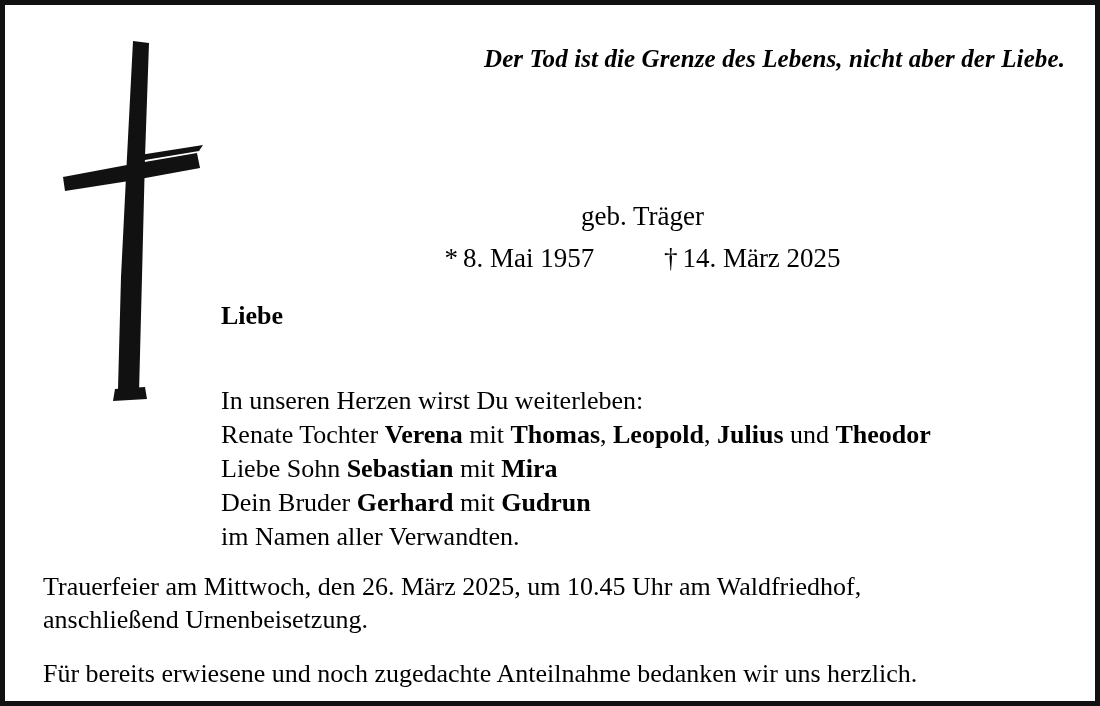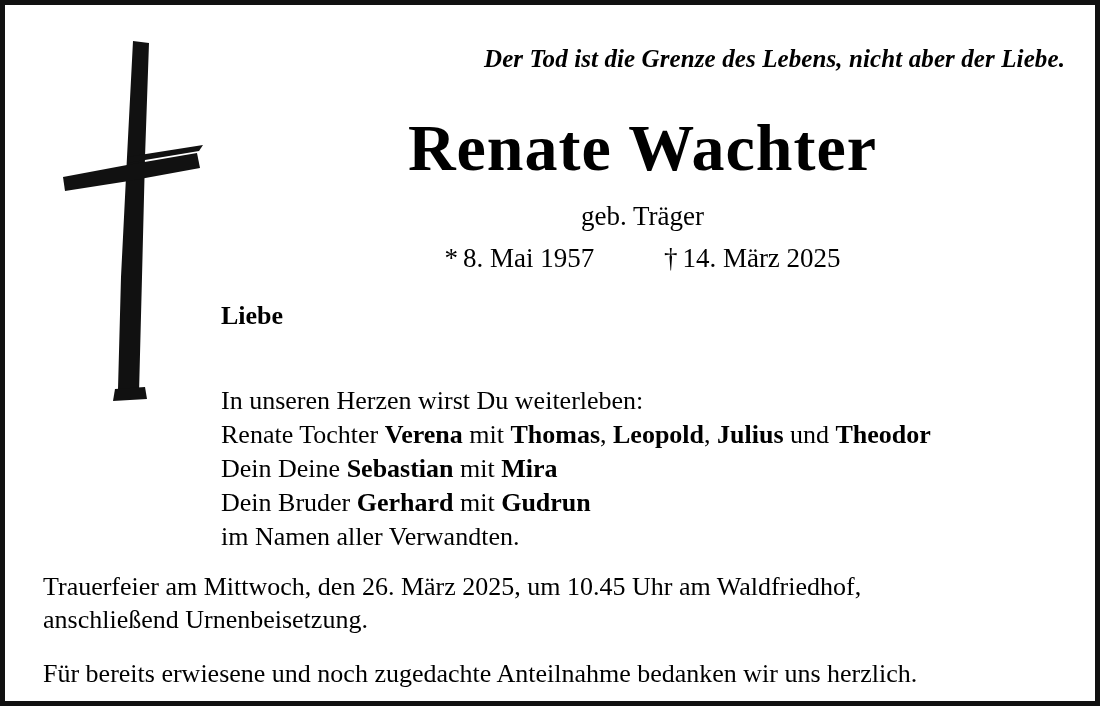--- a/index.html
+++ b/index.html
@@ -144,40 +144,39 @@
         <path d="M76 4 L70 120 L64 240 L61 352 L82 356 L85 240 L88 120 L92 6 Z" fill="#111111"></path>
         <path d="M58 352 L88 350 L90 362 L56 364 Z" fill="#111111"></path>
 
         <path d="M6 140 L70 128 L140 116 L143 131 L72 144 L8 154 Z" fill="#111111"></path>
         <path d="M70 126 L142 114 L146 108 L70 120 Z" fill="#111111"></path>
       </svg>
     </div>
 
     <div class="motto">Der Tod ist die Grenze des Lebens, nicht aber der Liebe.</div>
 
-    <div class="name">Renate Wachter</div>
 
     <div class="maiden">geb. Träger</div>
 
     <div class="dates">
       <span class="birth">
         <span class="sym">*</span><span>8. Mai 1957</span>
       </span>
       <span class="death">
         <span class="sym">†</span><span>14. März 2025</span>
       </span>
     </div>
 
     <div class="place">Liebe</div>
 
     <div class="family">
       <div>In unseren Herzen wirst Du weiterleben:</div>
       <div id="family-lines">
           <div><span>Renate Tochter </span><b>Verena</b><span> mit </span><b>Thomas</b><span>, </span><b>Leopold</b><span>, </span><b>Julius</b><span> und </span><b>Theodor</b></div>
-          <div><span>Dein Deine </span><b>Sebastian</b><span> mit </span><b>Mira</b></div>
+          <div><span>Liebe Sohn </span><b>Sebastian</b><span> mit </span><b>Mira</b></div>
           <div><span>Dein Bruder </span><b>Gerhard</b><span> mit </span><b>Gudrun</b></div>
         </div>
       <div>im Namen aller Verwandten.</div>
     </div>
 
     <div class="service" id="service-details">
         <div>Trauerfeier am Mittwoch, den 26. März 2025, um 10.45 Uhr am Waldfriedhof,</div>
         <div>anschließend Urnenbeisetzung.</div>
       </div>
 

